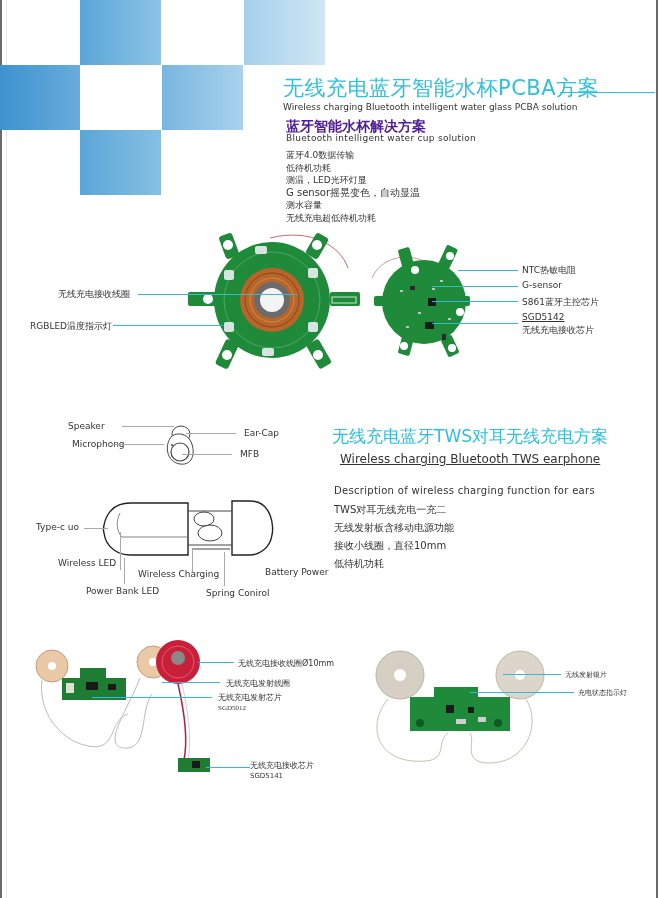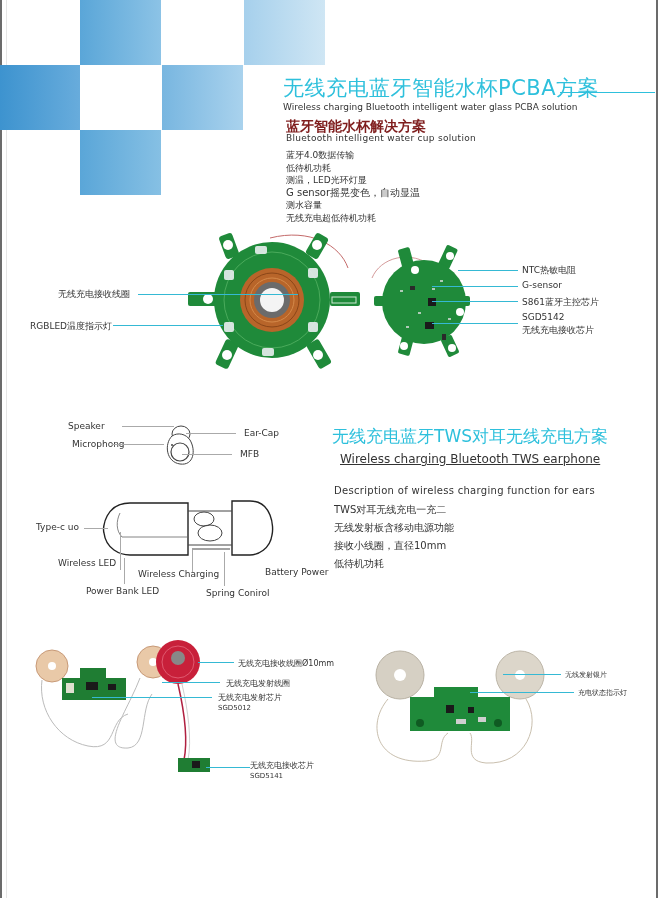--- a/index.html
+++ b/index.html
@@ -14,21 +14,21 @@
   .sq1 { left: 80px; top: 0; background: linear-gradient(90deg,#5aa6d8,#8cc3e6); }
   .sq2 { left: 244px; top: 0; background: linear-gradient(90deg,#a6d0ec,#cfe6f4); }
   .sq3 { left: 0; top: 65px; background: linear-gradient(90deg,#3d93cf,#68acdc); width: 80px; }
   .sq4 { left: 162px; top: 65px; background: linear-gradient(90deg,#78b6e0,#a9d2ed); }
   .sq5 { left: 80px; top: 130px; background: linear-gradient(90deg,#5aa6d8,#86c0e4); }
 
   .cyan { color: #2ec0dc; }
   .t-main { position: absolute; left: 283px; top: 74px; font-size: 21px; letter-spacing: 0.5px; white-space: nowrap; font-family: "DejaVu Sans", sans-serif; }
   .t-main-line { position: absolute; left: 560px; top: 92px; width: 95px; height: 1px; background: #2ec0dc; }
   .t-sub { position: absolute; left: 283px; top: 102px; font-size: 9px; color: #333; white-space: nowrap; }
-  .h2 { position: absolute; font-weight: bold; font-size: 14px; color: #7f1d1d; white-space: nowrap; }
+  .h2 { position: absolute; font-weight: bold; font-size: 14px; color: #4c1d95; white-space: nowrap; }
   .h2-en { position: absolute; font-size: 10px; color: #333; white-space: nowrap; letter-spacing: 0.3px; }
   .list { position: absolute; font-size: 9px; color: #333; line-height: 12.5px; white-space: nowrap; }
   .list2 { position: absolute; font-size: 10px; color: #333; line-height: 18px; white-space: nowrap; }
 
   .label { position: absolute; font-size: 9px; color: #333; white-space: nowrap; }
   .label-sm { position: absolute; font-size: 8px; color: #333; white-space: nowrap; }
   .line-cyan { position: absolute; height: 1px; background: #35b9d4; }
   .line-gray { position: absolute; height: 1px; background: #aaa; }
   .vline-gray { position: absolute; width: 1px; background: #aaa; }
 
@@ -133,21 +133,21 @@
         <rect x="62" y="48" width="3" height="2"></rect>
     </g>
   </svg>
   <div class="line-cyan" style="left:458px;top:270px;width:60px;"></div>
   <div class="label" style="left:522px;top:264px;">NTC热敏电阻</div>
   <div class="line-cyan" style="left:432px;top:286px;width:86px;"></div>
   <div class="label" style="left:522px;top:280px;">G-sensor</div>
   <div class="line-cyan" style="left:432px;top:301px;width:86px;"></div>
   <div class="label" style="left:522px;top:296px;">S861蓝牙主控芯片</div>
   <div class="line-cyan" style="left:432px;top:323px;width:86px;"></div>
-  <div class="label" style="left:522px;top:312px;">SGD5142</div>
+  <div class="label" style="left:522px;top:312px;text-decoration:underline;">SGD5142</div>
   <div class="label" style="left:522px;top:324px;">无线充电接收芯片</div>
 
   <svg style="left:160px;top:422px;" width="40" height="46" viewBox="0 0 40 46">
     <ellipse cx="21" cy="12" rx="9" ry="8" fill="none" stroke="#444" stroke-width="1"></ellipse>
     <path d="M12,14 C4,22 6,40 20,42 C34,44 36,28 30,18 C26,12 18,10 12,14 Z" fill="#fff" stroke="#444" stroke-width="1"></path>
     <circle cx="20" cy="30" r="9" fill="none" stroke="#444" stroke-width="1.2"></circle>
     <circle cx="12" cy="23" r="1" fill="#444"></circle>
   </svg>
   <div class="label" style="left:68px;top:421px;">Speaker</div>
   <div class="line-gray" style="left:122px;top:426px;width:52px;"></div>
@@ -207,21 +207,21 @@
     <path d="M154,54 C160,80 164,110 160,130" stroke="#d0d0d0" stroke-width="1" fill="none"></path>
     <rect x="150" y="128" width="32" height="14" fill="#1f7d33"></rect>
     <rect x="164" y="131" width="8" height="7" fill="#1a1a1a"></rect>
   </svg>
   <div class="line-cyan" style="left:198px;top:662px;width:36px;"></div>
   <div class="label-sm" style="left:238px;top:658px;">无线充电接收线圈Ø10mm</div>
   <div class="line-cyan" style="left:162px;top:682px;width:58px;"></div>
   <div class="label-sm" style="left:226px;top:678px;">无线充电发射线圈</div>
   <div class="line-cyan" style="left:92px;top:697px;width:120px;"></div>
   <div class="label-sm" style="left:218px;top:692px;">无线充电发射芯片</div>
-  <div class="label-sm" style="left:218px;top:704px;font-size:7px;">SGD5012</div>
+  <div class="label-sm" style="left:218px;top:704px;font-size:7px;font-family:Liberation Serif, serif;">SGD5012</div>
   <div class="line-cyan" style="left:206px;top:767px;width:44px;"></div>
   <div class="label-sm" style="left:250px;top:760px;">无线充电接收芯片</div>
   <div class="label-sm" style="left:250px;top:772px;font-size:7px;">SGD5141</div>
 
   <svg style="left:366px;top:645px;" width="200" height="130" viewBox="0 0 200 130">
     <circle cx="34" cy="30" r="24" fill="#d6d0c4" stroke="#b9b2a4" stroke-width="1"></circle>
     <circle cx="34" cy="30" r="6" fill="#fff"></circle>
     <circle cx="154" cy="30" r="24" fill="#dcd6ca" stroke="#bdb6a8" stroke-width="1"></circle>
     <circle cx="154" cy="30" r="5" fill="#fff"></circle>
     <path d="M22,54 C0,80 10,120 60,116 C82,114 70,96 82,88" stroke="#c9bfae" stroke-width="1" fill="none"></path>

